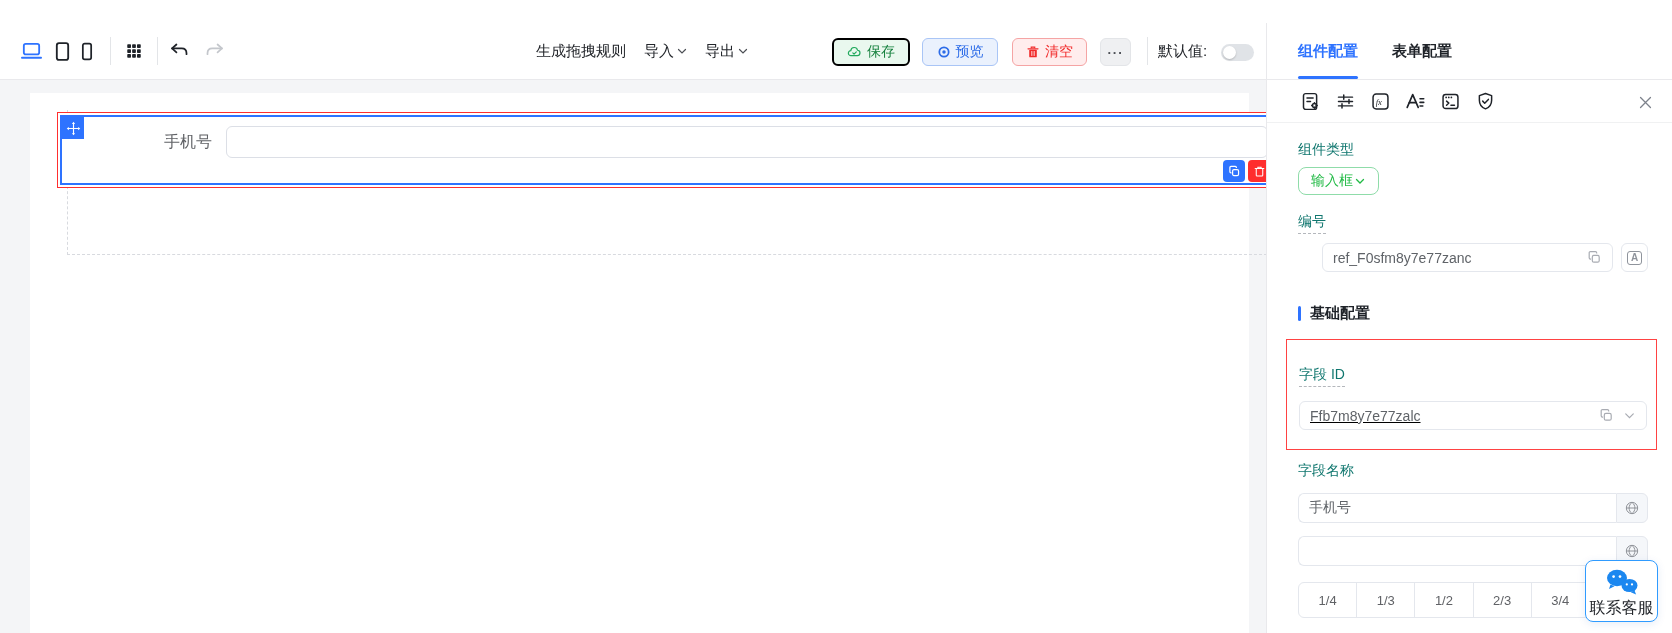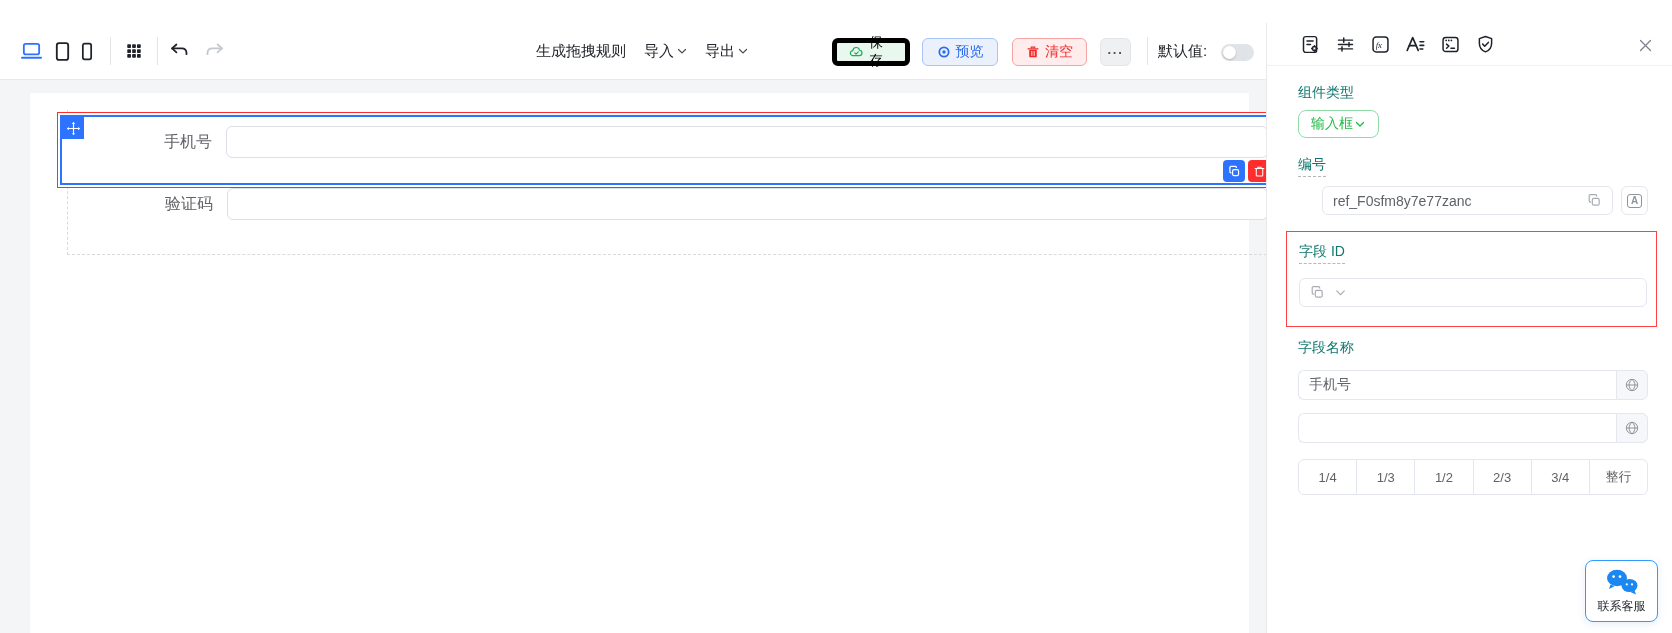--- a/index.html
+++ b/index.html
@@ -7,21 +7,21 @@
   #app { position:relative; width:1672px; height:633px; background:#fff; overflow:hidden;margin-top:23px; }
 
   
   .toolbar { position:absolute; left:0; top:0; width:1266px; height:57px; background:#fff;
              border-bottom:1px solid #e9e9ec; z-index:5; }
   .tb-item { position:absolute; top:0; height:56px; display:flex; align-items:center; cursor:pointer; }
   .tb-divider { position:absolute; top:14px; width:1px; height:28px; background:#e3e5e8; }
   .tb-text { font-size:15px; color:#23262b; white-space:nowrap; display:flex; align-items:center; gap:3px; }
   .tb-btn { position:absolute; top:15px; height:28px; border-radius:6px; display:flex; align-items:center;
             justify-content:center; gap:5px; font-size:14px; cursor:pointer; padding:0 12px; }
-  .btn-save    { left:832px; width:78px; background:#e9f8ee; border:5px solid #000000; color:#000000; }
+  .btn-save    { left:832px; width:78px; background:#e9f8ee; border:2px solid #000000; color:#15803d; }
   .btn-preview { left:922px; width:76px; background:#eaf1fd; border:1px solid #a9c5f6; color:#2d6ce8; }
   .btn-clear   { left:1012px; width:75px; background:#ffeded; border:1px solid #f5a4a4; color:#f12b2b; }
   .btn-more    { left:1100px; width:31px; padding:0; background:#eff0f2; border:1px solid #e3e5e8; color:#4c4f55;
                  font-weight:bold; letter-spacing:1px; font-size:13px; }
   .toggle { position:absolute; left:1221px; top:21px; width:33px; height:17px; border-radius:9px;
             background:#e0e3e7; cursor:pointer; }
   .toggle .knob { position:absolute; left:2px; top:2px; width:13px; height:13px; border-radius:50%;
                   background:#fff; box-shadow:0 1px 2px rgba(0,0,0,.2); }
 
   
@@ -77,38 +77,38 @@
              background:#fff; display:flex; align-items:center; padding:0 10px; font-size:14px; color:#5f6368; }
   .p-input .grow { flex:1; white-space:nowrap; overflow:hidden; }
   .in-icons { display:flex; align-items:center; gap:9px; color:#a8abb2; }
   .a-chip-btn { width:27px; height:29px; border:1px solid #e4e7ed; border-radius:6px; background:#fff;
                 display:flex; align-items:center; justify-content:center; cursor:pointer; }
   .a-glyph { border:1.4px solid #8f949c; border-radius:3px; font-size:10px; line-height:1;
              padding:1px 2.5px; color:#8f949c; font-weight:700; }
   .section-h { display:flex; align-items:center; gap:9px; margin-top:32px; }
   .section-bar { width:3px; height:15px; background:#2e73ff; border-radius:2px; }
   .section-title { font-size:15px; font-weight:700; color:#1f2329; }
-  .red-ring { border:1px solid #ff4242; margin:16px -9px 0 -12px; padding:11px 9px 19px 12px;text-decoration:underline; }
+  .red-ring { border:1px solid #ff4242; margin:16px -9px 0 -12px; padding:26px 9px 19px 12px;text-decoration:underline; }
   .addon-group { display:flex; margin-top:13px; height:30px; }
   .addon-input { flex:1; border:1px solid #e4e7ed; border-right:none; border-radius:6px 0 0 6px;
                  background:#fff; font-size:14px; color:#5f6368; padding:0 10px; outline:none;
                  font-family:"Liberation Sans", sans-serif; }
   .addon-btn { width:32px; border:1px solid #e4e7ed; border-radius:0 6px 6px 0; background:#f5f7fa;
                display:flex; align-items:center; justify-content:center; color:#909399; cursor:pointer; }
   .segmented { display:flex; margin-top:16px; height:36px; border:1px solid #e4e7ed; border-radius:6px;
                overflow:hidden; background:#fff; }
   .seg-cell { flex:1; display:flex; align-items:center; justify-content:center; font-size:13px;
               color:#606266; border-right:1px solid #e4e7ed; cursor:pointer; }
   .seg-cell:last-child { border-right:none; }
 
   
   .cs-widget { position:absolute; left:1585px; top:537px; width:73px; height:62px; background:#fff;
                border:1px solid #2f9bff; border-radius:8px; z-index:20; cursor:pointer;
                display:flex; flex-direction:column; align-items:center; box-shadow:0 2px 8px rgba(0,80,180,.10); }
-  .cs-label { font-size:12px; color:#23262b; margin-top:2px; }
+  .cs-label { font-size:16px; color:#23262b; margin-top:2px; }
   .cs-widget2 { position:absolute; left:1585px; top:625px; width:73px; height:40px; background:#fff;
                 border:1px solid #2f9bff; border-radius:8px; z-index:20; }
   svg { display:block; }
 </style>
 </head>
 <body>
 
 <div id="app">
 
   <div class="toolbar">
@@ -262,28 +262,32 @@
                   <path d="M4 6.5h16"></path>
                     <path d="M9 6V4h6v2"></path>
                   <rect x="6" y="6.5" width="12" height="14" rx="1.5"></rect>
                 </svg>
               </span>
             </div>
           </div>
         </div>
       </div>
 
-      <div class="form-row row2">
-        <div class="f-label">验证码</div>
-        <input class="f-input" value="" style="">
-      </div>
     </div>
   </div>
 
   <div class="panel">
+    <div class="panel-tabs">
+      <div class="ptab active">
+        <span>组件配置</span>
+      </div>
+      <div class="ptab">
+        <span>表单配置</span>
+      </div>
+    </div>
 
     <div class="picon-row">
       <div class="picon">
         <svg width="21" height="21" viewBox="0 0 24 24" fill="none" stroke="currentColor" stroke-width="1.7" stroke-linecap="round">
           <rect x="4" y="3" width="15" height="18" rx="2.5"></rect>
             <path d="M8 8h7M8 12h4"></path>
           <circle cx="16.5" cy="16.5" r="2.3"></circle>
             <path d="M16.5 13.4v1M16.5 18.6v1M13.4 16.5h1M18.6 16.5h1"></path>
         </svg>
       </div>
@@ -353,26 +357,31 @@
                 <path d="M15.5 5.5v-1a2 2 0 0 0-2-2h-8a2 2 0 0 0-2 2v8a2 2 0 0 0 2 2h1"></path>
               </svg>
             </span>
           </span>
         </div>
         <div class="a-chip-btn">
           <span class="a-glyph">A</span>
         </div>
       </div>
 
+      <div class="section-h">
+        <span class="section-bar"></span>
+        <span class="section-title">基础配置</span>
+      </div>
 
       <div class="red-ring">
         <div class="plabel">
           <span class="dashed-u">字段 ID</span>
         </div>
         <div class="p-input" style="margin-top:14px;">
+          <span class="grow">Ffb7m8y7e77zalc</span>
           <span class="in-icons">
             <span>
               <svg width="15" height="15" viewBox="0 0 24 24" fill="none" stroke="#a8abb2" stroke-width="1.9" stroke-linejoin="round">
                 <rect x="8.5" y="8.5" width="11" height="11" rx="2.5"></rect>
                 <path d="M15.5 5.5v-1a2 2 0 0 0-2-2h-8a2 2 0 0 0-2 2v8a2 2 0 0 0 2 2h1"></path>
               </svg>
             </span>
             <span>
               <svg width="13" height="13" viewBox="0 0 24 24" fill="none" stroke="#a8abb2" stroke-width="2.2" stroke-linecap="round">
                   <path d="M5 9l7 7 7-7"></path>

